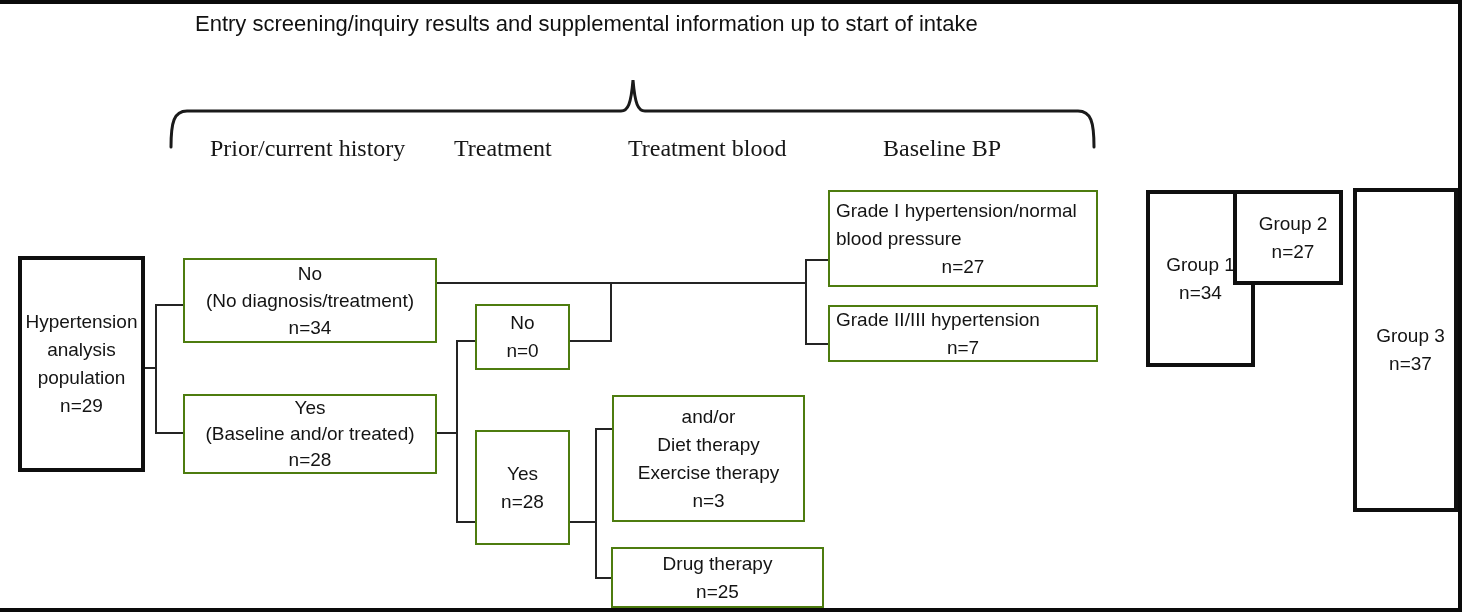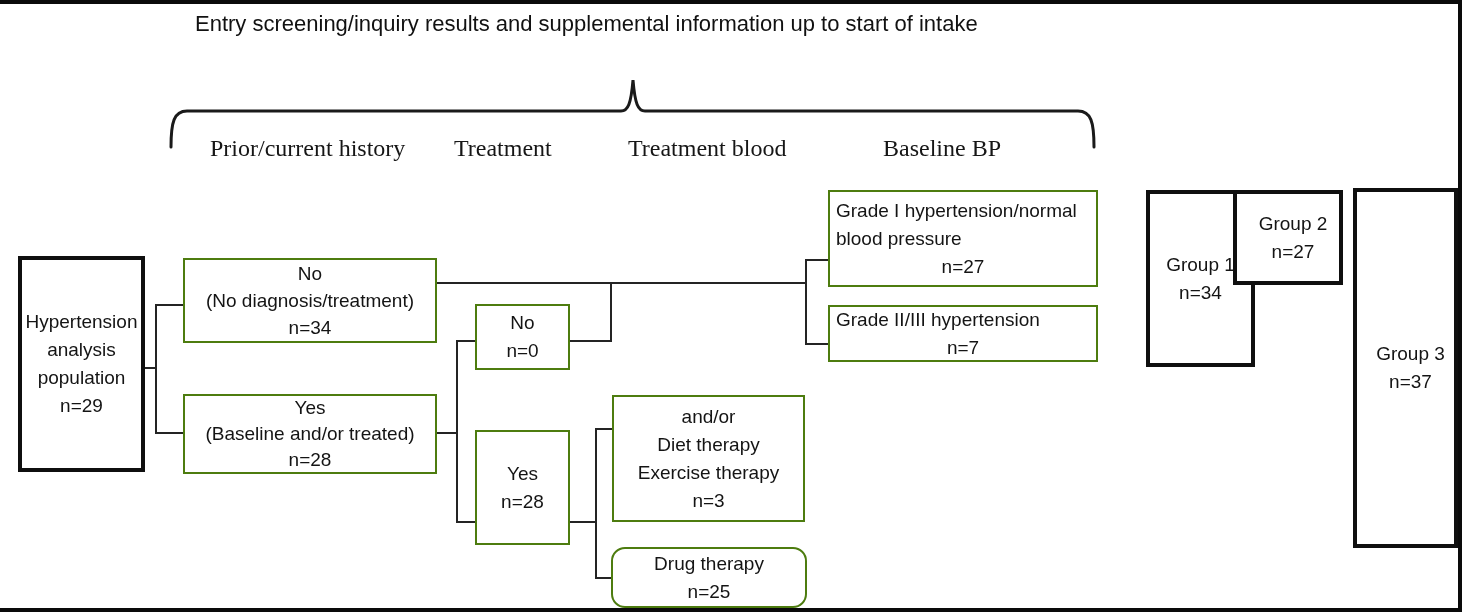--- a/index.html
+++ b/index.html
@@ -96,21 +96,21 @@
   <div class="tl">n=28</div>
 </div>
 
 <div class="box" style="left:612px;top:395px;width:193px;height:127px;">
   <div class="tl">and/or</div>
   <div class="tl">Diet therapy</div>
   <div class="tl">Exercise therapy</div>
   <div class="tl">n=3</div>
 </div>
 
-<div class="box" style="left:611px;top:547px;width:196px;height:61px;border-radius:14px;">
+<div class="box" style="left:611px;top:547px;width:213px;height:61px;">
   <div class="tl">Drug therapy</div>
   <div class="tl">n=25</div>
 </div>
 
 <div class="box" style="left:828px;top:190px;width:270px;height:97px;">
   <div class="tl left">Grade I hypertension/normal</div>
   <div class="tl left">blood pressure</div>
   <div class="tl">n=27</div>
 </div>
 
@@ -122,16 +122,16 @@
 <div class="box thick" style="left:1117px;top:190px;width:109px;height:177px;margin-left:29px;">
   <div class="tl">Group 1</div>
   <div class="tl">n=34</div>
 </div>
 
 <div class="box thick" style="left:1233px;top:190px;width:110px;height:95px;padding-left:10px;">
   <div class="tl">Group 2</div>
   <div class="tl">n=27</div>
 </div>
 
-<div class="box thick" style="left:1353px;top:188px;width:105px;height:360px;padding-left:10px;">
+<div class="box thick" style="left:1353px;top:188px;width:105px;height:324px;padding-left:10px;">
   <div class="tl">Group 3</div>
   <div class="tl">n=37</div>
 </div>
 
 </body></html>

